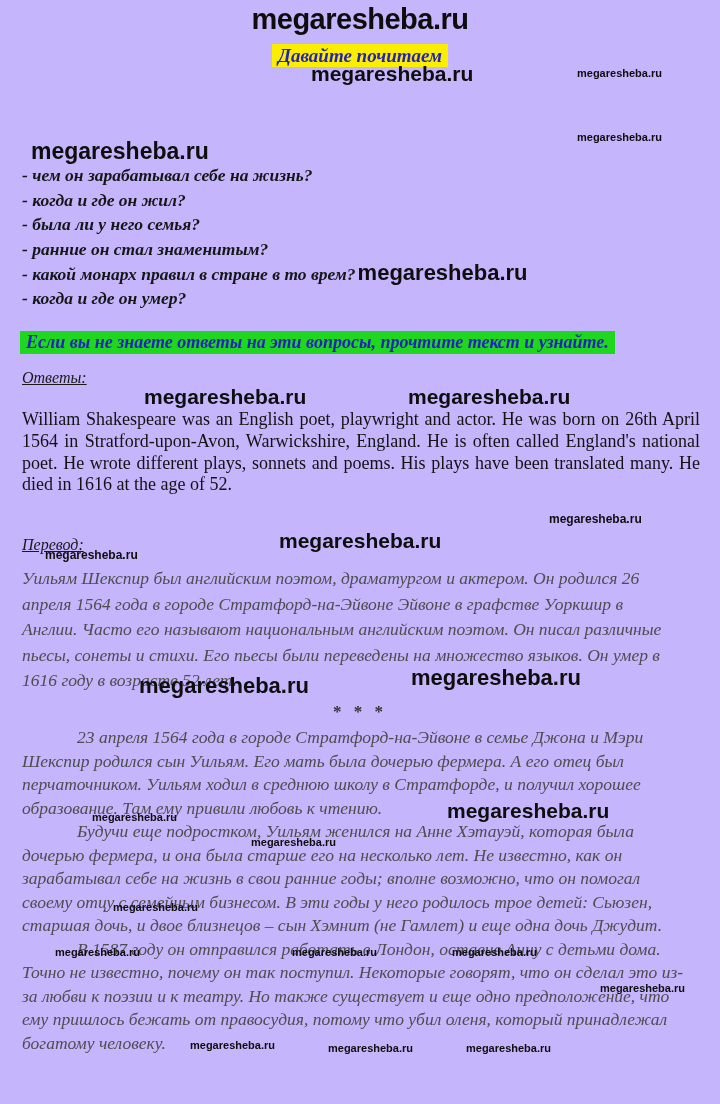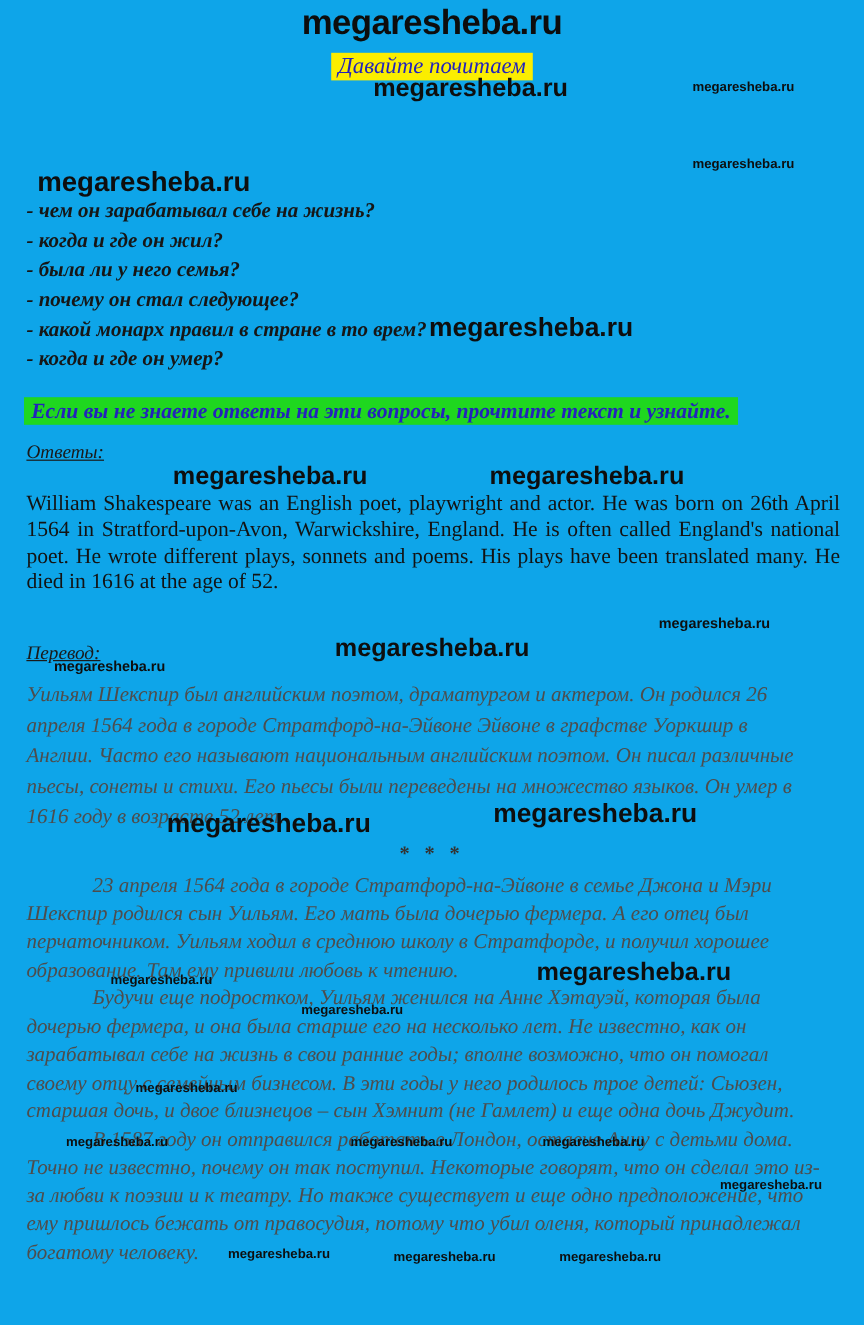--- a/index.html
+++ b/index.html
@@ -1,36 +1,36 @@
 <!DOCTYPE html>
 <html><head>
 <meta charset="utf-8">
 <style>
   html,body { margin:0; padding:0; background:#ffffff; }
   .page {
     position:relative; width:720px; height:1104px; margin:0 auto;
-    background:#0ea5e9; overflow:hidden;
+    background:#c4b5fd; overflow:hidden;
     font-family:"Liberation Serif", serif; color:#141414;
   }
   
   .h-top {
     position:absolute; top:3px; left:0; width:100%; text-align:center;
     font-family:"Liberation Sans", sans-serif; font-weight:bold; font-size:29px;
     letter-spacing:-0.5px; color:#0d0d0d;
   }
   .h-bottom {
     position:absolute; top:1061px; left:0; width:100%; text-align:center;
     font-family:"Liberation Sans", sans-serif; font-weight:bold; font-size:31px;
     color:#0d0d0d;
   }
   
   .lead { position:absolute; top:45px; left:0; width:100%; text-align:center; }
   .hl-yellow {
     background:#fbee00; color:#2323bb;
-    font-style:italic; font-weight:normal; font-size:19px; padding:1px 6px;
+    font-style:italic; font-weight:bold; font-size:19px; padding:1px 6px;
   }
   
   .green-task { position:absolute; top:92px; left:2px; }
   .green-task .line {
     display:table; background:#1fd71f; color:#2323bb;
     font-style:italic; font-weight:bold; font-size:18px;
     padding:1px 5px; white-space:nowrap; margin-bottom:0;
   }
   
   .questions {
@@ -94,21 +94,21 @@
   <span class="wm" style="top:68px;left:577px;font-size:11px;">megaresheba.ru</span>
 
 
   <span class="wm" style="top:132px;left:577px;font-size:11px;">megaresheba.ru</span>
   <span class="wm" style="top:140px;left:31px;font-size:23px;">megaresheba.ru</span>
 
   <div class="questions">
     <div class="q">- чем он зарабатывал себе на жизнь?</div>
     <div class="q">- когда и где он жил?</div>
     <div class="q">- была ли у него семья?</div>
-    <div class="q">- почему он стал следующее?</div>
+    <div class="q">- ранние он стал знаменитым?</div>
     <div class="q"><span>- какой монарх правил в стране в то врем?</span><span class="wm-inline">megaresheba.ru</span></div>
     <div class="q">- когда и где он умер?</div>
   </div>
 
   <div class="hint">Если вы не знаете ответы на эти вопросы, прочтите текст и узнайте.</div>
 
   <div class="label-underlined answers-label">Ответы:</div>
 
   <span class="wm" style="top:386px;left:144px;font-size:21px;">megaresheba.ru</span>
   <span class="wm" style="top:386px;left:408px;font-size:21px;">megaresheba.ru</span>

